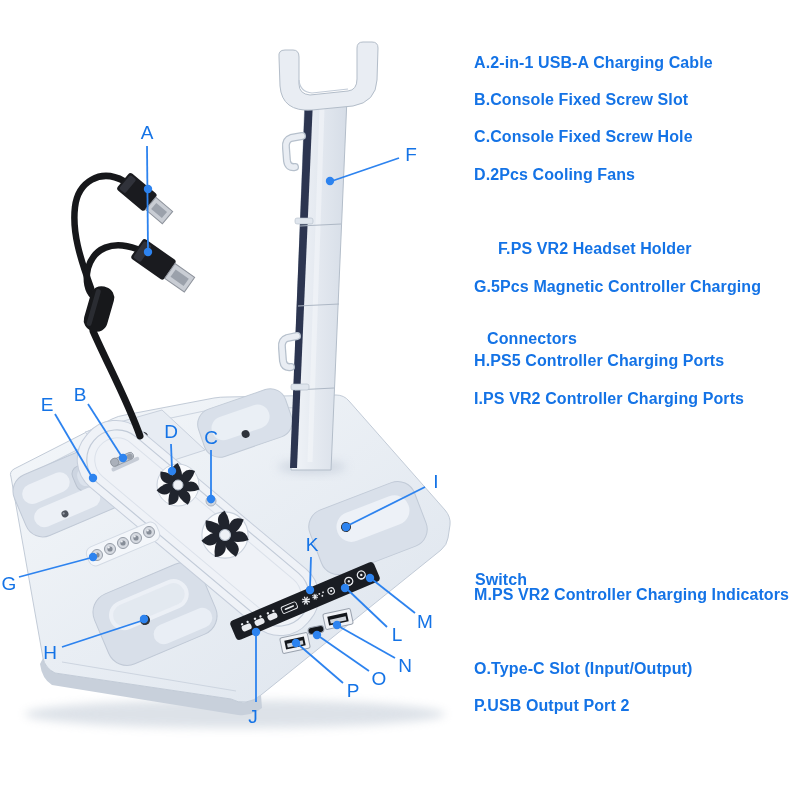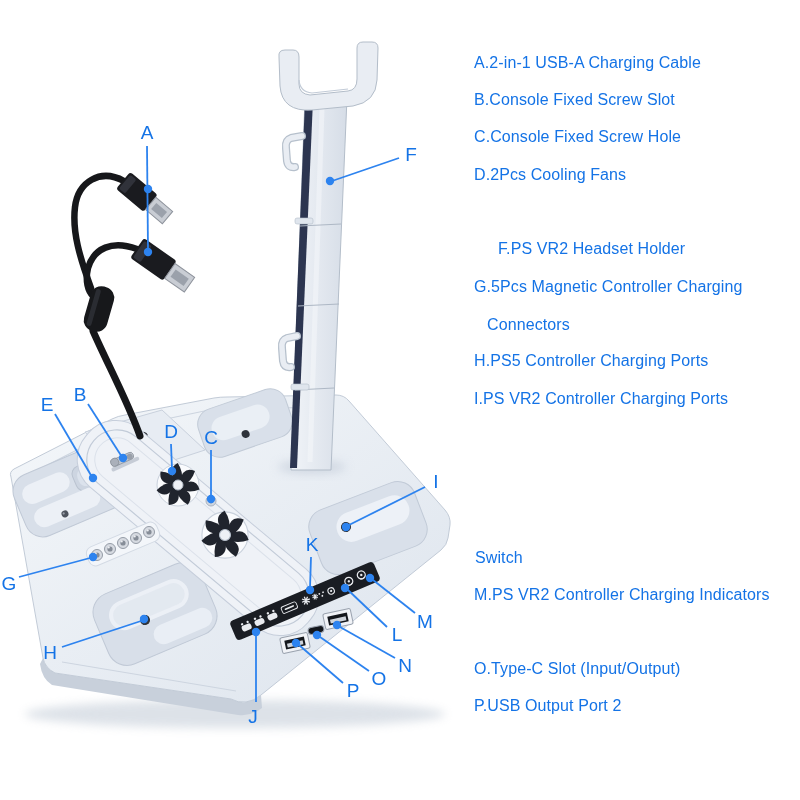--- a/index.html
+++ b/index.html
@@ -6,21 +6,21 @@
   .stage{
     position:relative;width:800px;height:800px;overflow:hidden;background:#ffffff;
     font-family:"Liberation Sans", sans-serif;
   }
   #product-svg{position:absolute;left:0;top:0;width:800px;height:800px;}
   #callout-letters{position:absolute;left:0;top:0;width:800px;height:800px;pointer-events:none;}
   .callout-letter{
     position:absolute;transform:translate(-50%,-50%);
     font-size:19px;font-weight:400;color:#1473e6;line-height:1;
   }
-  #legend{position:absolute;left:0;top:0;width:800px;height:708px;}
+  #legend{position:absolute;left:0;top:0;width:800px;height:708px;font-weight:bold;}
   .legend-line{
     position:absolute;white-space:nowrap;
     font-size:16px;color:#1473e6;line-height:22px;letter-spacing:0.1px;
   }
 </style>
 </head>
 <body>
 
 <div class="stage">
 
@@ -307,21 +307,21 @@
       <div class="callout-letter" style="left: 353px; top: 690px;">P</div>
     </div>
 
   <div id="legend">
       <div class="legend-line" style="left: 474px; top: 52px;">A.2-in-1 USB-A Charging Cable</div>
       <div class="legend-line" style="left: 474px; top: 126px;">C.Console Fixed Screw Hole</div>
       <div class="legend-line" style="left: 474px; top: 89px;">B.Console Fixed Screw Slot</div>
       <div class="legend-line" style="left: 474px; top: 164px;">D.2Pcs Cooling Fans</div>
       <div class="legend-line" style="left: 474px; top: 238px; margin-left: 24px;">F.PS VR2 Headset Holder</div>
       <div class="legend-line" style="left: 474px; top: 276px;">G.5Pcs Magnetic Controller Charging</div>
-      <div class="legend-line" style="left: 487px; top: 314px;">Connectors</div>
+      <div class="legend-line" style="left: 487px; top: 328px;">Connectors</div>
       <div class="legend-line" style="left: 474px; top: 350px;">H.PS5 Controller Charging Ports</div>
       <div class="legend-line" style="left: 474px; top: 388px;">I.PS VR2 Controller Charging Ports</div>
-      <div class="legend-line" style="left: 475px; top: 547px;">Switch</div>
+      <div class="legend-line" style="left: 475px; top: 569px;">Switch</div>
       <div class="legend-line" style="left: 474px; top: 584px;">M.PS VR2 Controller Charging Indicators</div>
       <div class="legend-line" style="left: 474px; top: 658px;">O.Type-C Slot (Input/Output)</div>
       <div class="legend-line" style="left: 474px; top: 695px;">P.USB Output Port 2</div>
     </div>
 </div>
 
 </body></html>

